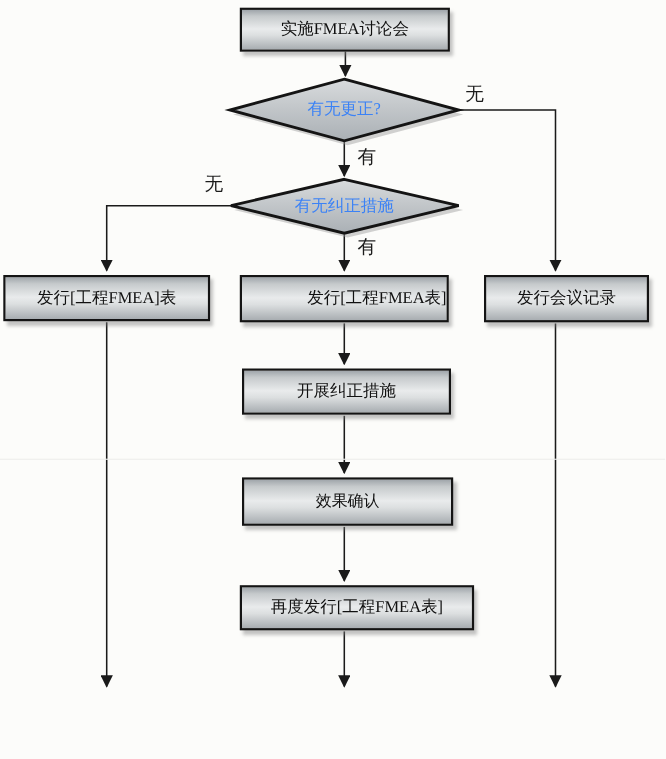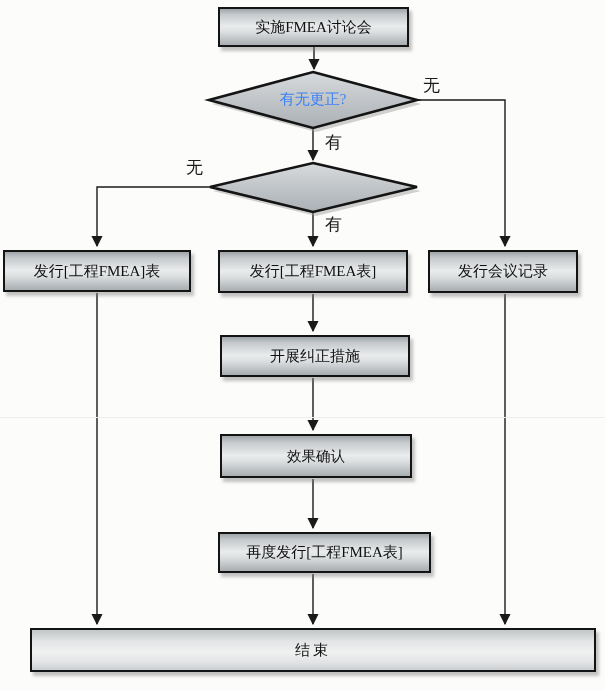--- a/index.html
+++ b/index.html
@@ -108,44 +108,42 @@
   <div class="scan-artifact" style="top:417px;"></div>
 
   <div class="node" style="left:218px; top:7px; width:191px; height:40px;">
     <span>实施FMEA讨论会</span>
   </div>
 
   <div class="node" style="left:3px; top:250px; width:188px; height:42px;">
     <span>发行[工程FMEA]表</span>
   </div>
 
-  <div class="node" style="left:218px; top:250px; width:190px; height:43px;">
+  <div class="node" style="left:218px; top:250px; width:190px; height:43px;align-items:flex-end;">
     <span>发行[工程FMEA表]</span>
   </div>
 
-  <div class="node" style="left:428px; top:250px; width:150px; height:43px;">
+  <div class="node" style="left:440px; top:250px; width:150px; height:43px;">
     <span>发行会议记录</span>
   </div>
 
   <div class="node" style="left:220px; top:335px; width:190px; height:42px;text-align:center;">
     <span>开展纠正措施</span>
   </div>
 
   <div class="node" style="left:220px; top:434px; width:192px; height:44px; font-size:14.5px;">
     <span>效果确认</span>
   </div>
 
   <div class="node" style="left:218px; top:532px; width:213px; height:41px;">
     <span>再度发行[工程FMEA表]</span>
   </div>
 
-  <div class="node end-node" style="left:30px; top:628px; width:566px; height:44px;">
-    <span>结束</span>
-  </div>
 
   <div class="diamond-label" style="left:248px; top:90px; width:130px;">有无更正?</div>
+  <div class="diamond-label" style="left:238px; top:178px; width:150px;">有无纠正措施</div>
 
   <div class="edge-label" style="left:423px; top:74px;">无</div>
   <div class="edge-label" style="left:325px; top:131px;">有</div>
   <div class="edge-label" style="left:186px; top:156px;">无</div>
   <div class="edge-label" style="left:325px; top:213px;">有</div>
 
 </div>
 
 </body></html>

